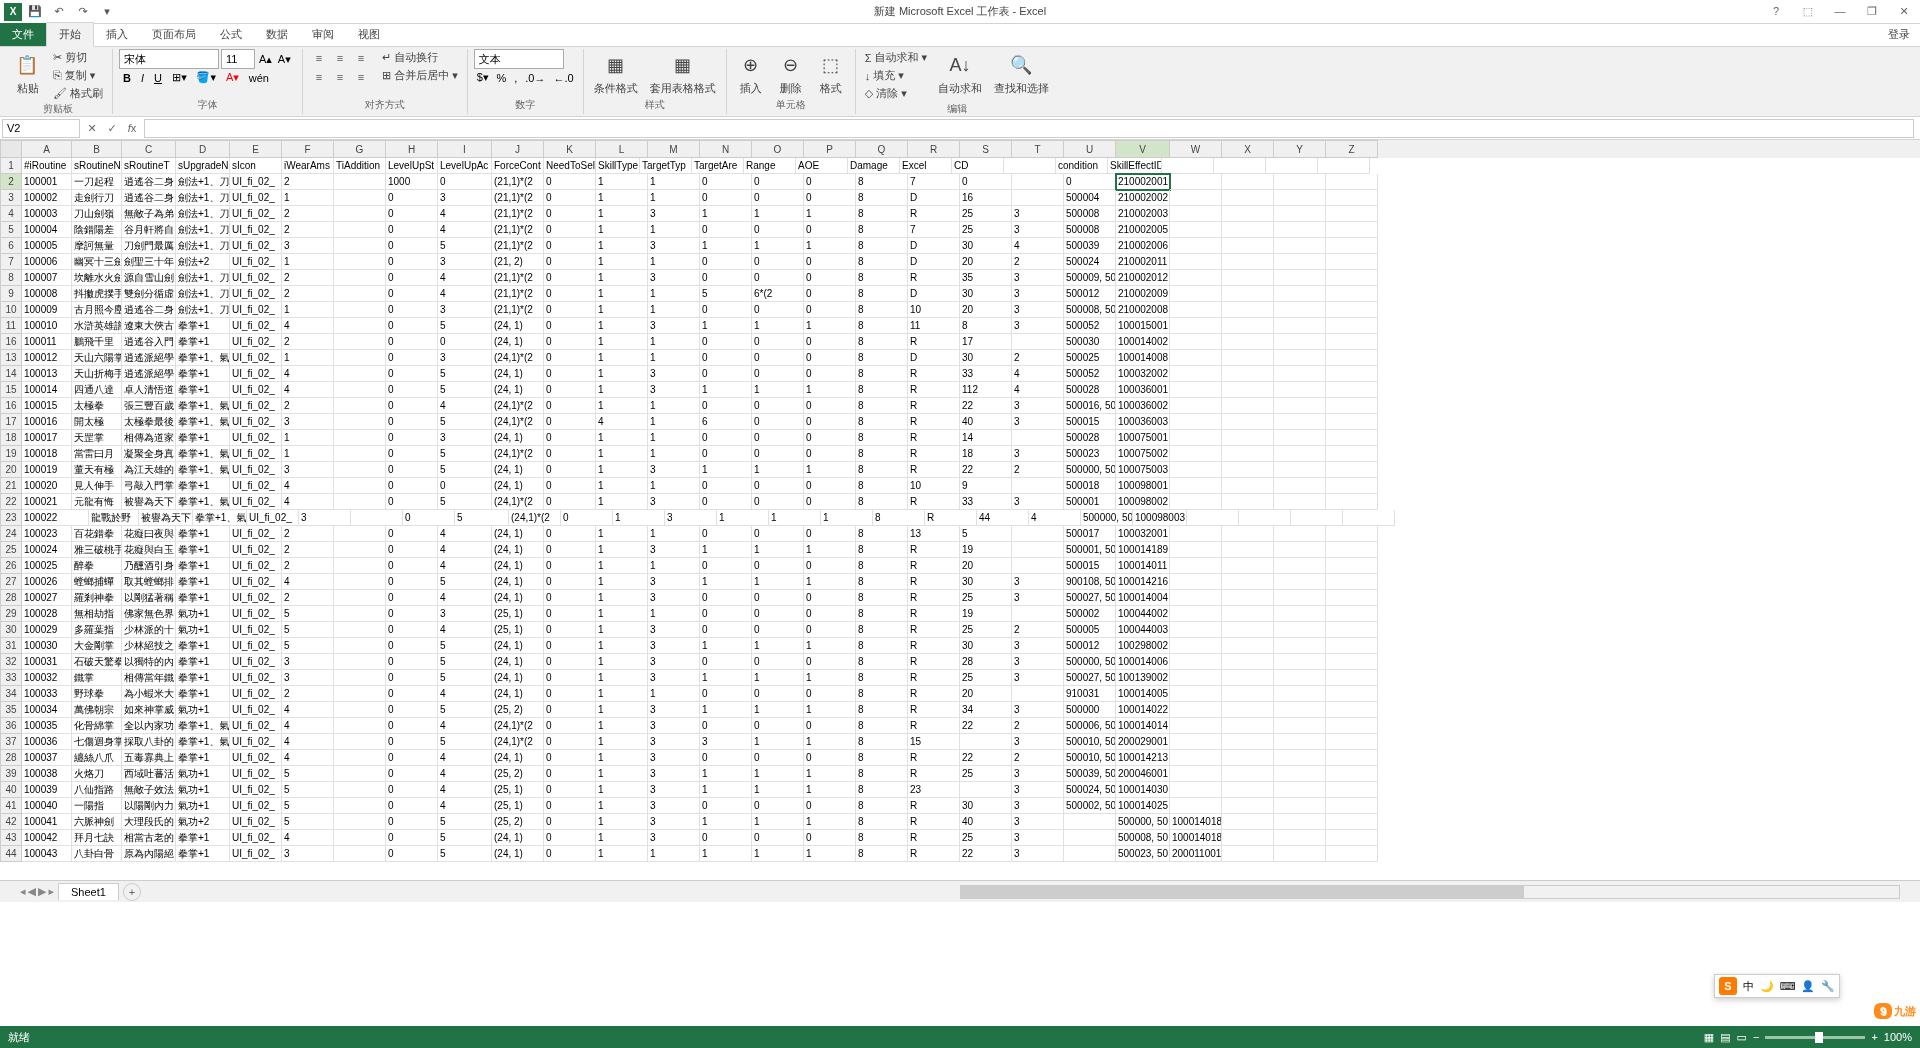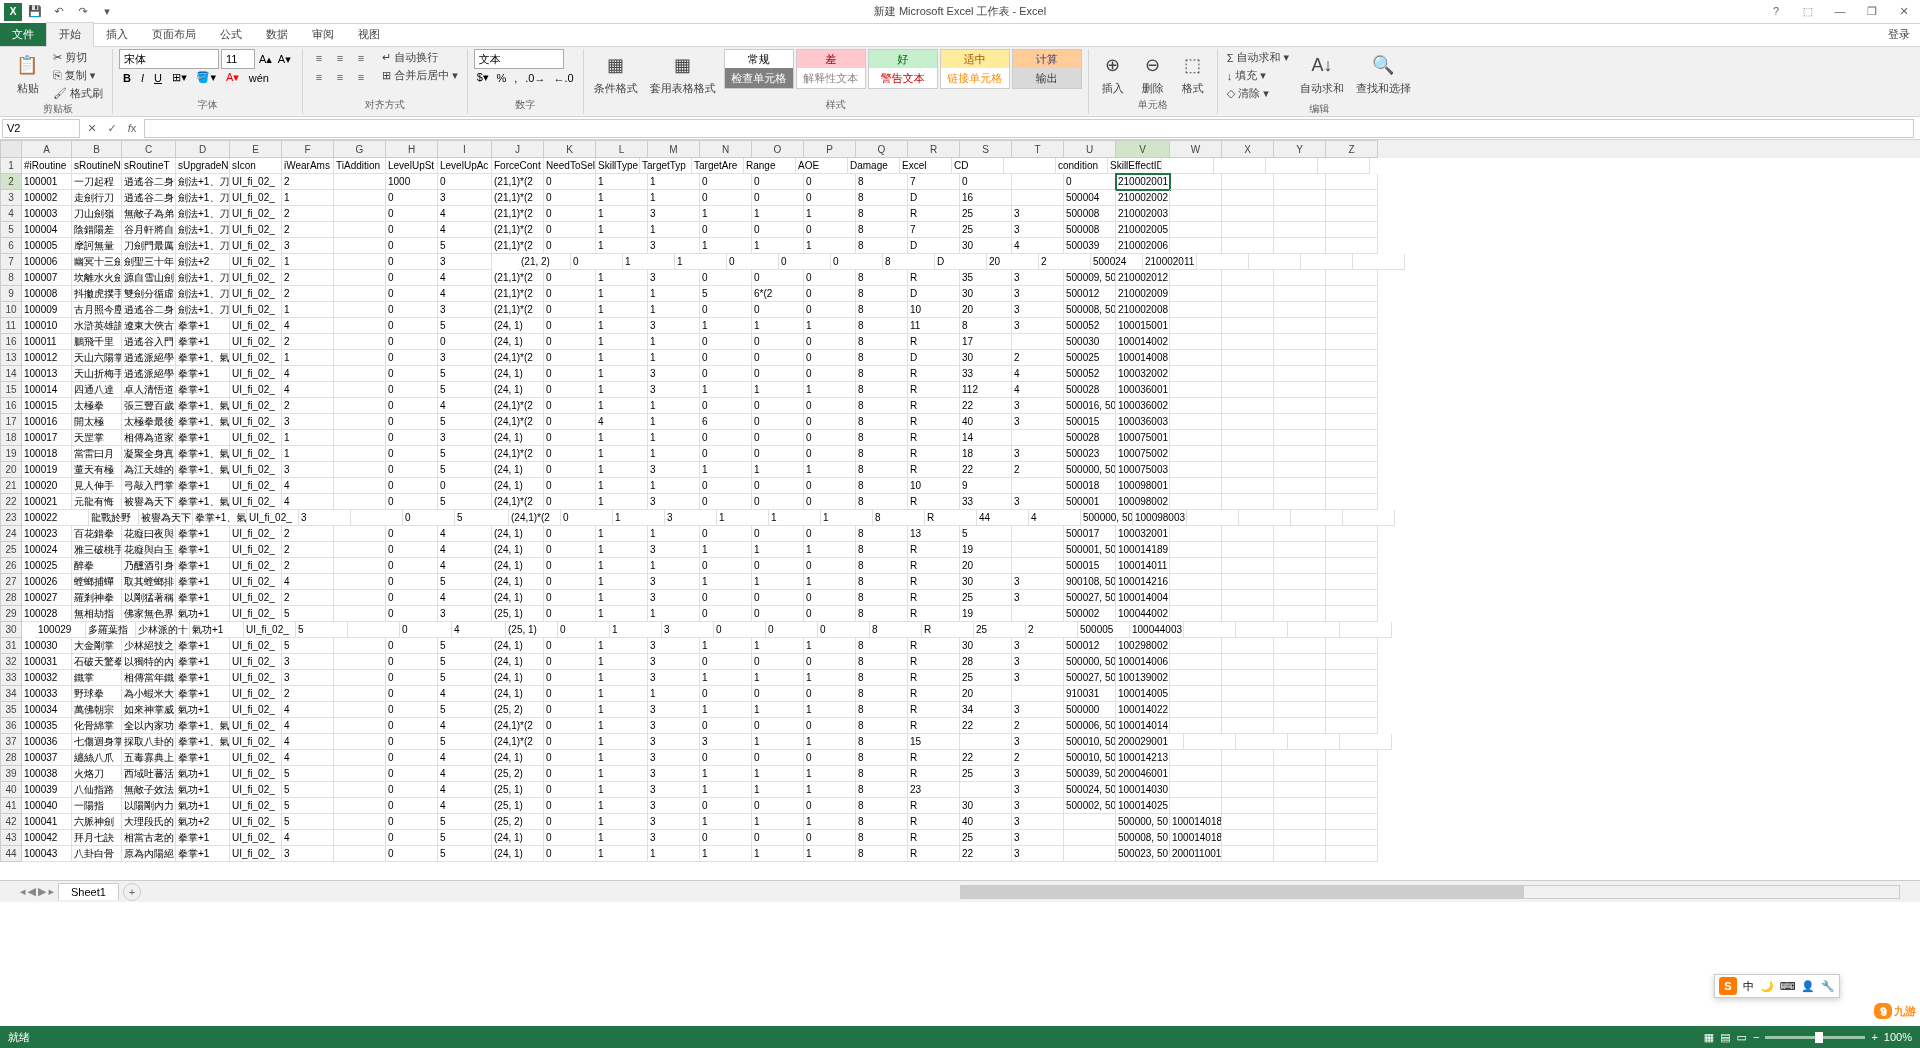--- a/index.html
+++ b/index.html
@@ -188,42 +188,20 @@
   </div>
   <div class="group">
     <div class="group-body">
       <div class="big-btn">
           <div class="ic">▦</div>
           <span>条件格式</span>
         </div>
       <div class="big-btn">
           <div class="ic">▦</div>
           <span>套用表格格式</span>
-        </div>
-      <div class="style-gallery" id="gallery">
-          <div class="style-cell">
-            <div class="sh" style="background:#ffffff;color:#000">常规</div>
-            <div class="sb" style="background:#808080;color:#fff">检查单元格</div>
-          </div>
-          <div class="style-cell">
-            <div class="sh" style="background:#ffc7ce;color:#9c0006">差</div>
-            <div class="sb" style="background:#fff;color:#888">解释性文本</div>
-          </div>
-          <div class="style-cell">
-            <div class="sh" style="background:#c6efce;color:#006100">好</div>
-            <div class="sb" style="background:#fff;color:#c00">警告文本</div>
-          </div>
-          <div class="style-cell">
-            <div class="sh" style="background:#ffeb9c;color:#9c5700">适中</div>
-            <div class="sb" style="background:#fff;color:#ff8c00">链接单元格</div>
-          </div>
-          <div class="style-cell">
-            <div class="sh" style="background:#ffcc99;color:#3f3f76">计算</div>
-            <div class="sb" style="background:#d9d9d9;color:#3f3f3f">输出</div>
-          </div>
         </div>
     </div>
     <div class="group-label">样式</div>
   </div>
   <div class="group">
     <div class="group-body">
       <div class="big-btn">
           <div class="ic">⊕</div>
           <span>插入</span>
         </div>
@@ -484,21 +462,21 @@
         <div class="rowhead">7</div>
         <div class="cell" style="width: 50px;">100006</div>
         <div class="cell" style="width: 50px;">幽冥十三劍</div>
         <div class="cell" style="width: 54px;">劍聖三十年</div>
         <div class="cell" style="width: 54px;">劍法+2</div>
         <div class="cell" style="width: 52px;">UI_fi_02_</div>
         <div class="cell" style="width: 52px;">1</div>
         <div class="cell" style="width: 52px;"></div>
         <div class="cell" style="width: 52px;">0</div>
         <div class="cell" style="width: 54px;">3</div>
-        <div class="cell" style="width: 52px; margin-left: 27px;">(21, 2)</div>
+        <div class="cell" style="width: 52px;">(21, 2)</div>
         <div class="cell" style="width: 52px;">0</div>
         <div class="cell" style="width: 52px;">1</div>
         <div class="cell" style="width: 52px;">1</div>
         <div class="cell" style="width: 52px;">0</div>
         <div class="cell" style="width: 52px;">0</div>
         <div class="cell" style="width: 52px;">0</div>
         <div class="cell" style="width: 52px;">8</div>
         <div class="cell" style="width: 52px;">D</div>
         <div class="cell" style="width: 52px;">20</div>
         <div class="cell" style="width: 52px;">2</div>
@@ -1142,21 +1120,21 @@
         <div class="cell" style="width: 52px;"></div>
         <div class="cell" style="width: 52px;">500002</div>
         <div class="cell" style="width: 54px;">100044002</div>
         <div class="cell" style="width: 52px;"></div>
         <div class="cell" style="width: 52px;"></div>
         <div class="cell" style="width: 52px;"></div>
         <div class="cell" style="width: 52px;"></div>
       </div>
       <div class="row">
         <div class="rowhead">30</div>
-        <div class="cell" style="width: 50px; margin-left: 14px;">100029</div>
+        <div class="cell" style="width: 50px;">100029</div>
         <div class="cell" style="width: 50px;">多羅葉指</div>
         <div class="cell" style="width: 54px;">少林派的十</div>
         <div class="cell" style="width: 54px;">氣功+1</div>
         <div class="cell" style="width: 52px;">UI_fi_02_</div>
         <div class="cell" style="width: 52px;">5</div>
         <div class="cell" style="width: 52px;"></div>
         <div class="cell" style="width: 52px;">0</div>
         <div class="cell" style="width: 54px;">4</div>
         <div class="cell" style="width: 52px;">(25, 1)</div>
         <div class="cell" style="width: 52px;">0</div>
@@ -1366,21 +1344,21 @@
         <div class="cell" style="width: 52px;">1</div>
         <div class="cell" style="width: 52px;">3</div>
         <div class="cell" style="width: 52px;">3</div>
         <div class="cell" style="width: 52px;">1</div>
         <div class="cell" style="width: 52px;">1</div>
         <div class="cell" style="width: 52px;">8</div>
         <div class="cell" style="width: 52px;">15</div>
         <div class="cell" style="width: 52px;"></div>
         <div class="cell" style="width: 52px;">3</div>
         <div class="cell" style="width: 52px;">500010, 50</div>
-        <div class="cell" style="width: 68px;">200029001</div>
+        <div class="cell" style="width: 54px;">200029001</div>
         <div class="cell" style="width: 52px;"></div>
         <div class="cell" style="width: 52px;"></div>
         <div class="cell" style="width: 52px;"></div>
         <div class="cell" style="width: 52px;"></div>
       </div>
       <div class="row">
         <div class="rowhead">28</div>
         <div class="cell" style="width: 50px;">100037</div>
         <div class="cell" style="width: 50px;">纏絲八爪</div>
         <div class="cell" style="width: 54px;">五毒寡典上</div>

